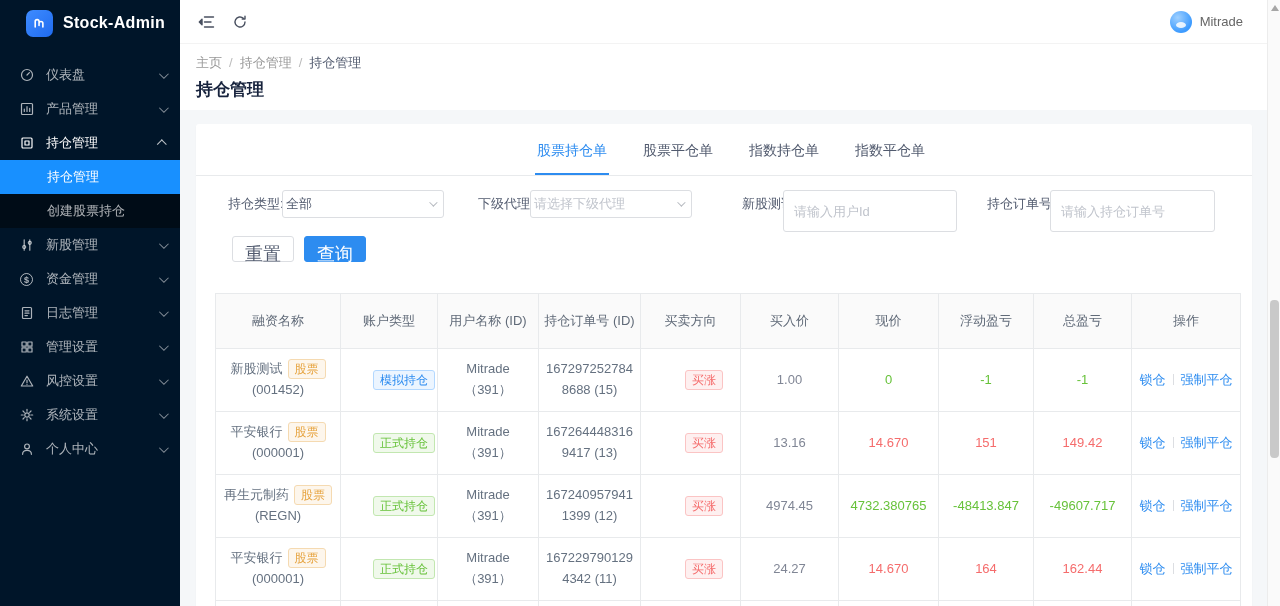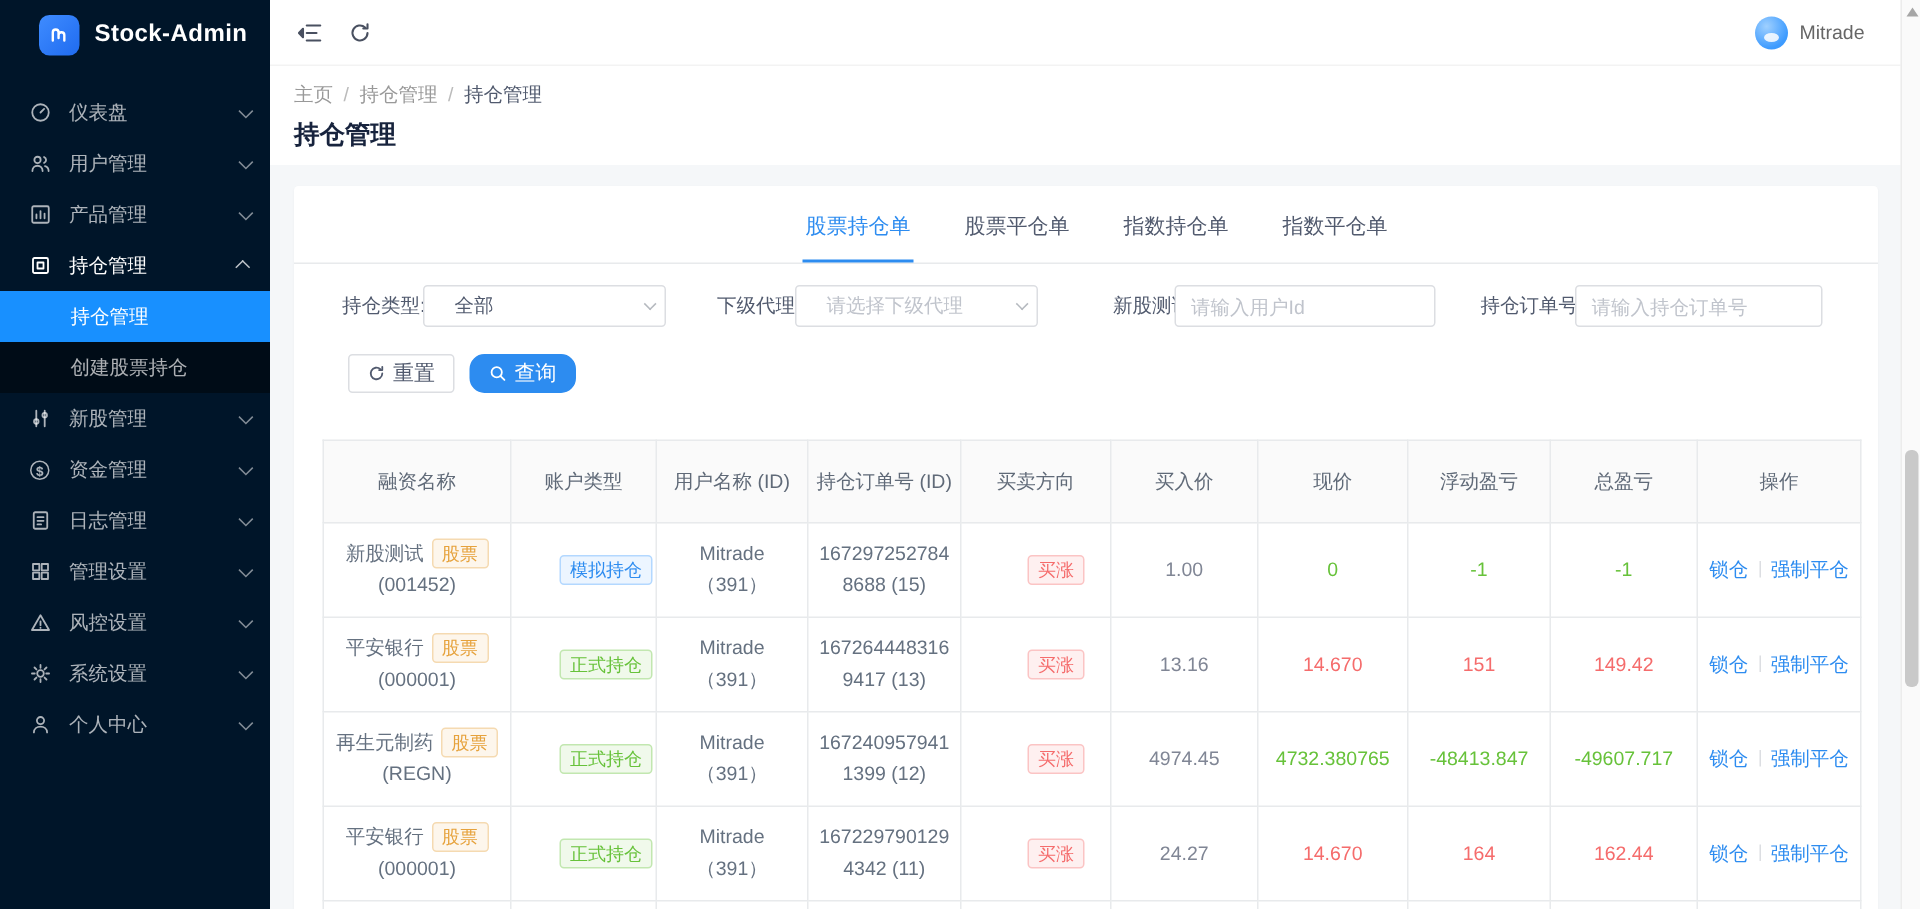--- a/index.html
+++ b/index.html
@@ -47,34 +47,34 @@
   .card { position:absolute; left:196px; top:124px; width:1056px; height:600px; background:#fff;
     border-radius:3px; box-shadow:0 1px 2px rgba(0,0,0,.04); }
   
   .tabs { height:52px; border-bottom:1px solid #e8eaec; display:flex; justify-content:center; align-items:flex-end; padding-left:14px; }
   .tab { margin:0 16px; padding:0 2px 13px; font-size:14px; color:#515a6e; cursor:pointer; border-bottom:2px solid transparent; }
   .tab.active { color:#2d8cf0; border-bottom-color:#2d8cf0; }
   
   .filters { position:absolute; left:0; top:66px; width:100%; height:28px; }
   .f-label { position:absolute; line-height:28px; color:#515a6e; font-size:13px; }
   .f-control { position:absolute; height:28px; border:1px solid #dcdee2; border-radius:3px; background:#fff;
-    display:flex; align-items:center; padding:0 22px 0 20px; font-size:13px; cursor:pointer; }
+    display:flex; align-items:center; padding:0 22px 0 3px; font-size:13px; cursor:pointer; }
   .f-control .sel-chev { position:absolute; right:8px; width:6px; height:6px; border-right:1.2px solid #b5b9bf;
     border-bottom:1.2px solid #b5b9bf; transform:rotate(45deg) translateY(-2px); }
   .f-value { color:#515a6e; }
   .f-placeholder { color:#c0c4cc; }
-  .f-input { position:absolute; height:28px; border:1px solid #dcdee2; border-radius:3px; padding:0 10px;
+  .f-input { position:absolute; height:42px; border:1px solid #dcdee2; border-radius:3px; padding:0 10px;
     font-size:13px; color:#515a6e; outline:none; font-family:inherit; }
   .f-input::placeholder { color:#c0c4cc; }
   
   .btn-row { position:absolute; left:36px; top:112px; display:flex; gap:10px; }
-  .btn { height:26px; border-radius:3px; font-size:14px; display:flex; align-items:center; gap:5px;
-    padding:0 12px; cursor:pointer; border:1px solid #dcdee2; background:#fff; color:#515a6e; font-family:Liberation Mono, monospace; }
+  .btn { height:26px; border-radius:3px; font-size:18px; display:flex; align-items:center; gap:5px;
+    padding:0 12px; cursor:pointer; border:1px solid #dcdee2; background:#fff; color:#515a6e; font-family:Liberation Mono, monospace;flex-direction:column; }
   .btn svg { stroke:currentColor; fill:none; stroke-width:1.4; stroke-linecap:round; stroke-linejoin:round; }
-  .btn-primary { background:#2d8cf0; border-color:#2d8cf0; color:#fff;border-radius:10px; }
+  .btn-primary { background:#2d8cf0; border-color:#2d8cf0; color:#fff; }
   
   .table-wrap { position:absolute; left:19px; top:169px; width:1025px; }
   table { border-collapse:collapse; table-layout:fixed; width:1025px; }
   th,td { border:1px solid #e8eaec; text-align:center; font-weight:normal; padding:4px 5px; }
   th { background:#fafafa; color:#606a78; font-size:13px; height:55px; line-height:1.5; }
   td { height:63px; color:#808695; font-size:13px; line-height:1.6; }
   tr.partial td { height:60px; }
   .cell-dark { color:#657180; }
   .order-no { word-break:break-all; color:#657180; }
   .tag { display:inline-block; font-size:12px; line-height:18px; padding:0 6px; border-radius:3px; border:1px solid; white-space:nowrap;margin-left:27px; }
@@ -111,30 +111,20 @@
             <circle cx="7" cy="7" r="5.5"></circle>
             <path d="M7 7l2.4-2.4"></path>
           </svg>
         </span>
       <span class="mi-label">仪表盘</span>
       <span class="chev"></span>
     </div>
     <div class="menu-item">
       <span class="micon">
           <svg width="14" height="14" viewBox="0 0 14 14">
-            <circle cx="5" cy="4.6" r="2.1"></circle>
-            <path d="M1.6 12c0-2.2 1.5-3.5 3.4-3.5S8.4 9.8 8.4 12M9.4 2.7a2.1 2.1 0 0 1 0 3.9M10 8.7c1.5.4 2.4 1.6 2.4 3.3"></path>
-          </svg>
-        </span>
-      <span class="mi-label">用户管理</span>
-      <span class="chev"></span>
-    </div>
-    <div class="menu-item">
-      <span class="micon">
-          <svg width="14" height="14" viewBox="0 0 14 14">
             <rect x="1.5" y="1.5" width="11" height="11" rx="1"></rect>
             <path d="M4.3 9.5V7M7 9.5V4.7M9.7 9.5V6.4"></path>
           </svg>
         </span>
       <span class="mi-label">产品管理</span>
       <span class="chev"></span>
     </div>
     <div class="menu-item expanded">
       <span class="micon">
           <svg width="14" height="14" viewBox="0 0 14 14">

